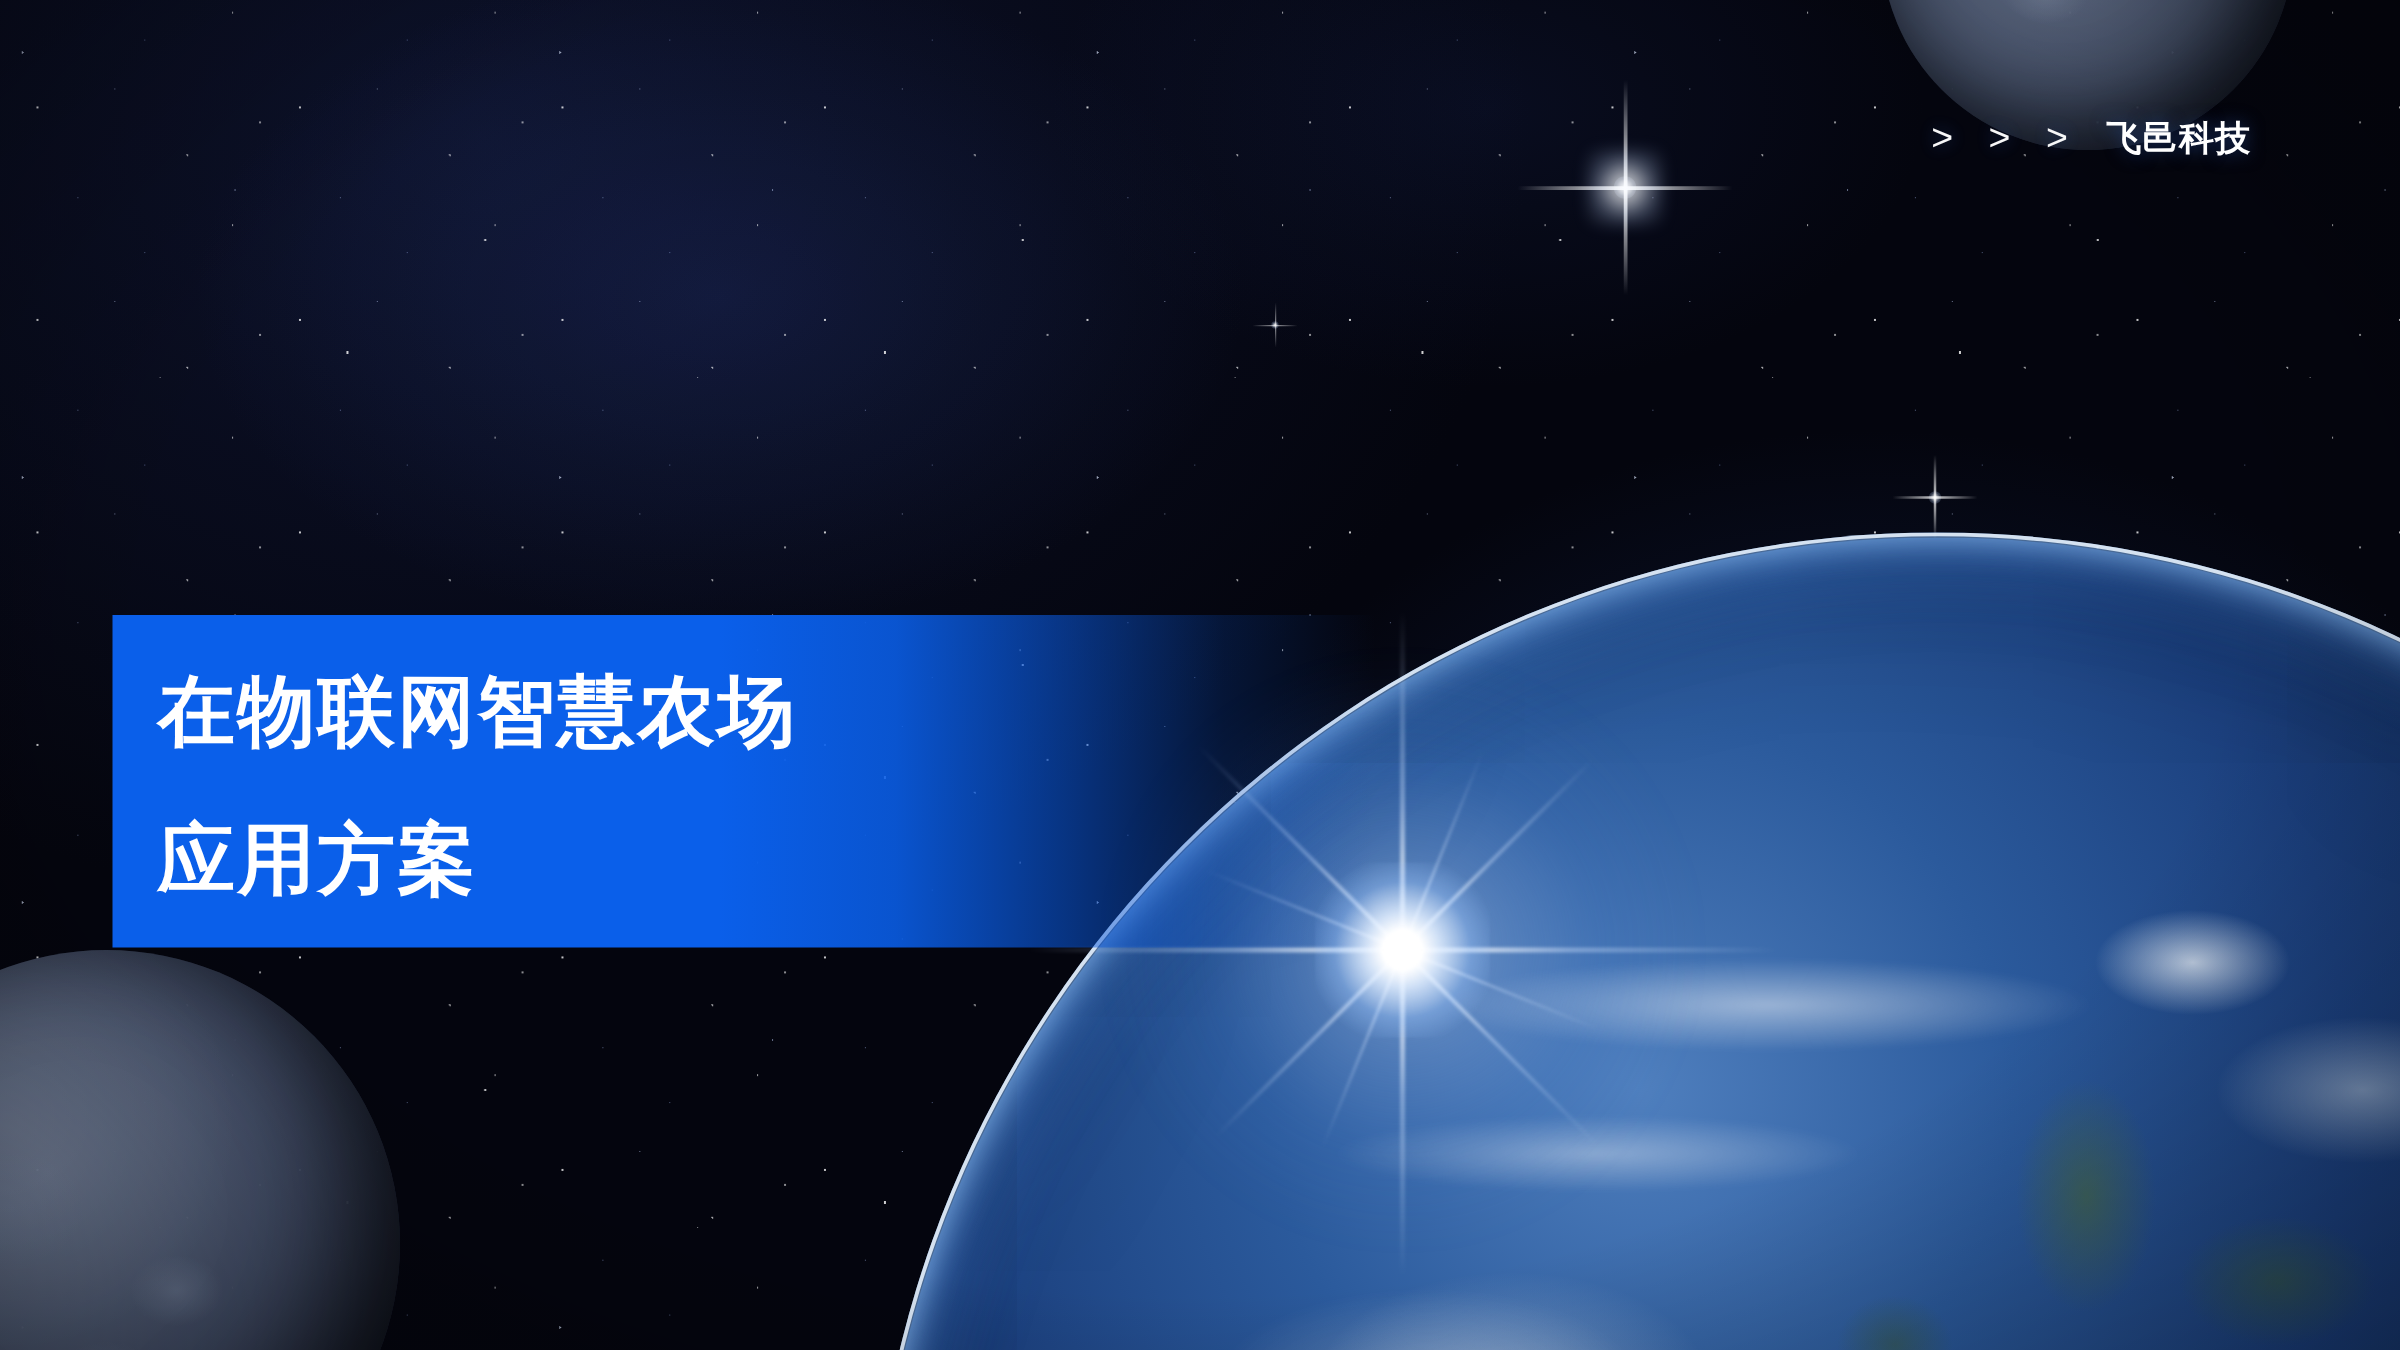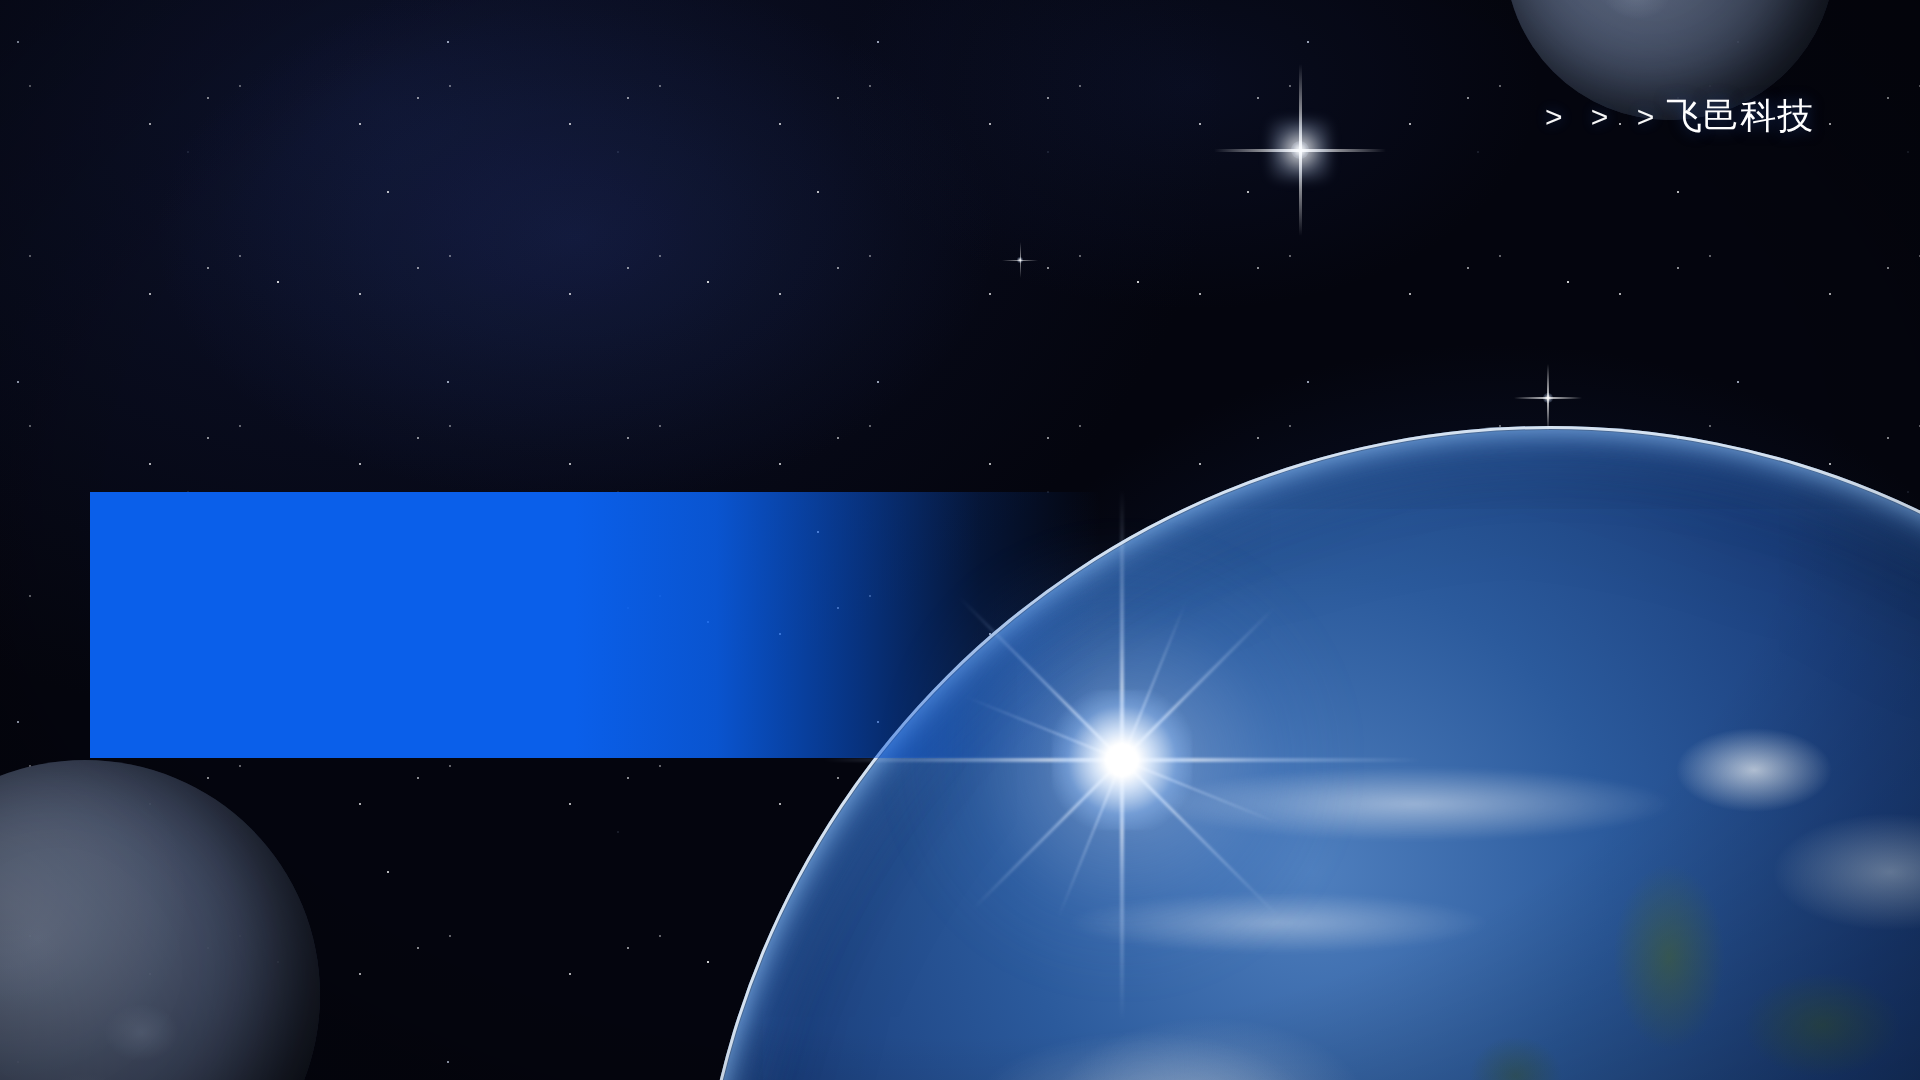--- a/index.html
+++ b/index.html
@@ -172,21 +172,21 @@
     white-space:nowrap;
     text-shadow:0 0 14px rgba(40,80,160,.6);
   }
   .logo .chev{
     font-size:30px;
     font-weight:400;
     letter-spacing:10px;
     margin-right:2px;
     opacity:.97;
   }
-  .logo .brand{font-size:36px;font-weight:400;letter-spacing:1px;}
+  .logo .brand{font-size:28px;font-weight:700;letter-spacing:1px;margin-left:19px;}
 
   
   .headline{
     position:absolute;
     left:108px;top:318px;
     color:#fff;
     font-size:127px;
     font-weight:700;
     letter-spacing:-1px;
     line-height:1;
@@ -281,14 +281,18 @@
 
   <div class="vignette"></div>
 
   <div class="logo">
     <span class="chev">&gt; &gt; &gt;</span>
     <span class="brand">飞邑科技</span>
   </div>
 
 
   <div class="band"></div>
+  <div class="band-text">
+    <span class="l1">在物联网智慧农场</span>
+    <span class="l2">应用方案</span>
+  </div>
 
 </div>
 
 </body></html>

